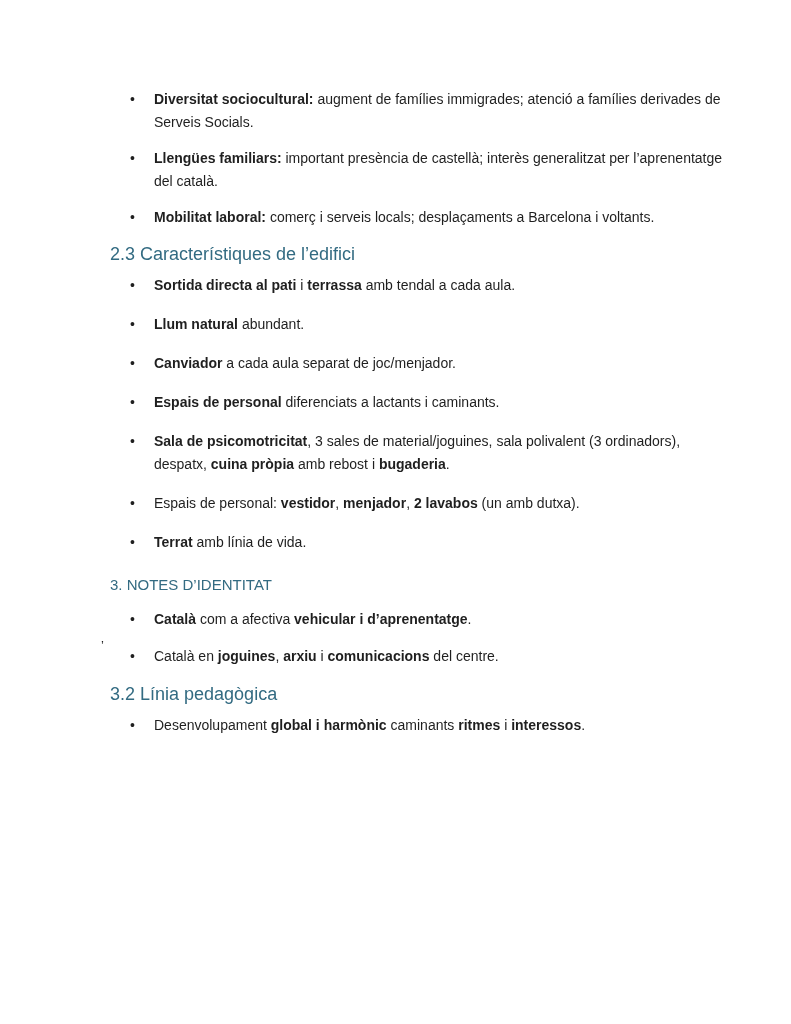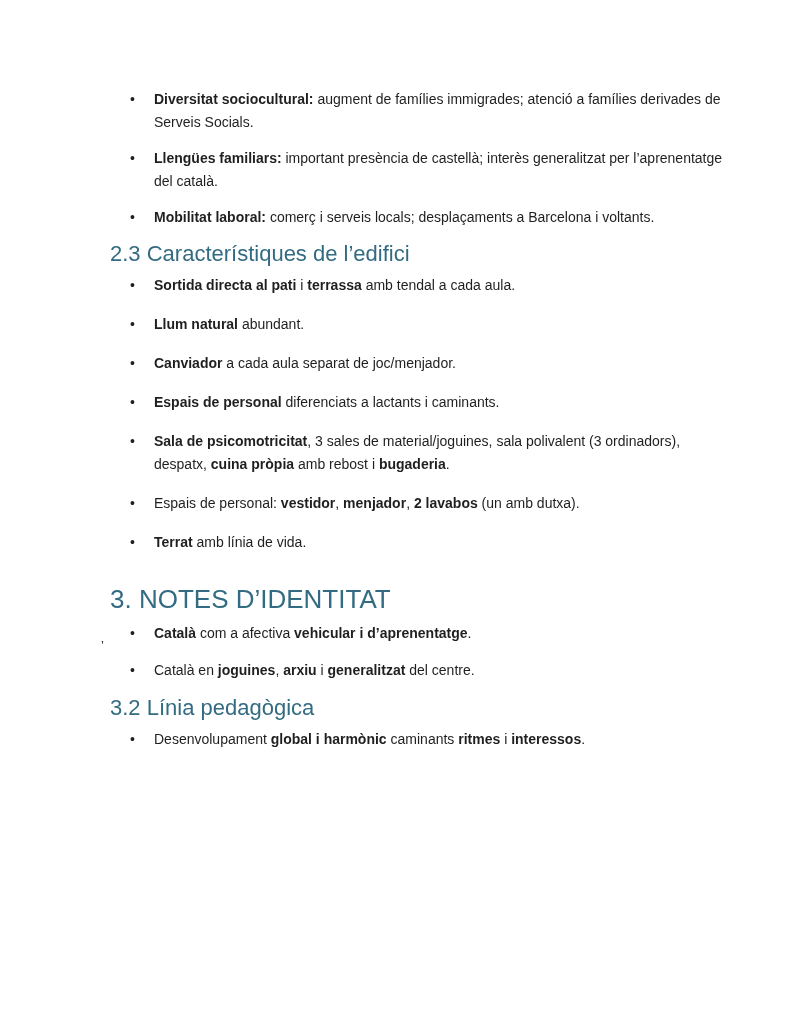--- a/index.html
+++ b/index.html
@@ -49,28 +49,28 @@
   ul.bullets.intro li {
     margin-bottom: 13px;
   }
   ul.bullets.sub li {
     margin-bottom: 14px;
   }
   .run-b { font-weight: bold; }
   h1.doc-h1 {
     color: var(--heading-color);
     font-weight: 400;
-    font-size: 26px;
+    font-size: 15px;
     line-height: 30px;
-    margin: 30px 0 8px 0;
+    margin: 16px 0 8px 0;
   }
   h2.doc-h2 {
     color: var(--heading-color);
     font-weight: 400;
-    font-size: 22px;
+    font-size: 18px;
     line-height: 24px;
     margin: 0 0 8px 0;
   }
   h2.doc-h2.after-list { margin-top: 0; }
   .stray-mark {
     position: absolute;
     left: 101px;
     top: 638px;
     font-size: 13px;
     color: var(--text-color);
@@ -97,21 +97,21 @@
       <li><span class="run-b">Espais de personal</span><span> diferenciats a lactants i caminants.</span></li>
       <li><span class="run-b">Sala de psicomotricitat</span><span>, 3 sales de material/joguines, sala polivalent (3 ordinadors), despatx, </span><span class="run-b">cuina pròpia</span><span> amb rebost i </span><span class="run-b">bugaderia</span><span>.</span></li>
       <li><span>Espais de personal: </span><span class="run-b">vestidor</span><span>, </span><span class="run-b">menjador</span><span>, </span><span class="run-b">2 lavabos</span><span> (un amb dutxa).</span></li>
       <li><span class="run-b">Terrat</span><span> amb línia de vida.</span></li>
     </ul>
 
     <h1 class="doc-h1">3. NOTES D’IDENTITAT</h1>
 
     <ul class="bullets sub">
       <li><span class="run-b">Català</span><span> com a afectiva </span><span class="run-b">vehicular i d’aprenentatge</span><span>.</span></li>
-      <li><span>Català en </span><span class="run-b">joguines</span><span>, </span><span class="run-b">arxiu</span><span> i </span><span class="run-b">generalitzat</span><span> del centre.</span></li>
+      <li><span>Català en </span><span class="run-b">joguines</span><span>, </span><span class="run-b">arxiu</span><span> i </span><span class="run-b">comunicacions</span><span> del centre.</span></li>
     </ul>
 
     <h2 class="doc-h2 after-list">3.2 Línia pedagògica</h2>
     <ul class="bullets sub">
       <li><span>Desenvolupament </span><span class="run-b">global i harmònic</span><span> caminants </span><span class="run-b">ritmes</span><span> i </span><span class="run-b">interessos</span><span>.</span></li>
     </ul>
 
   </div>
 
   <span class="stray-mark">’</span>

